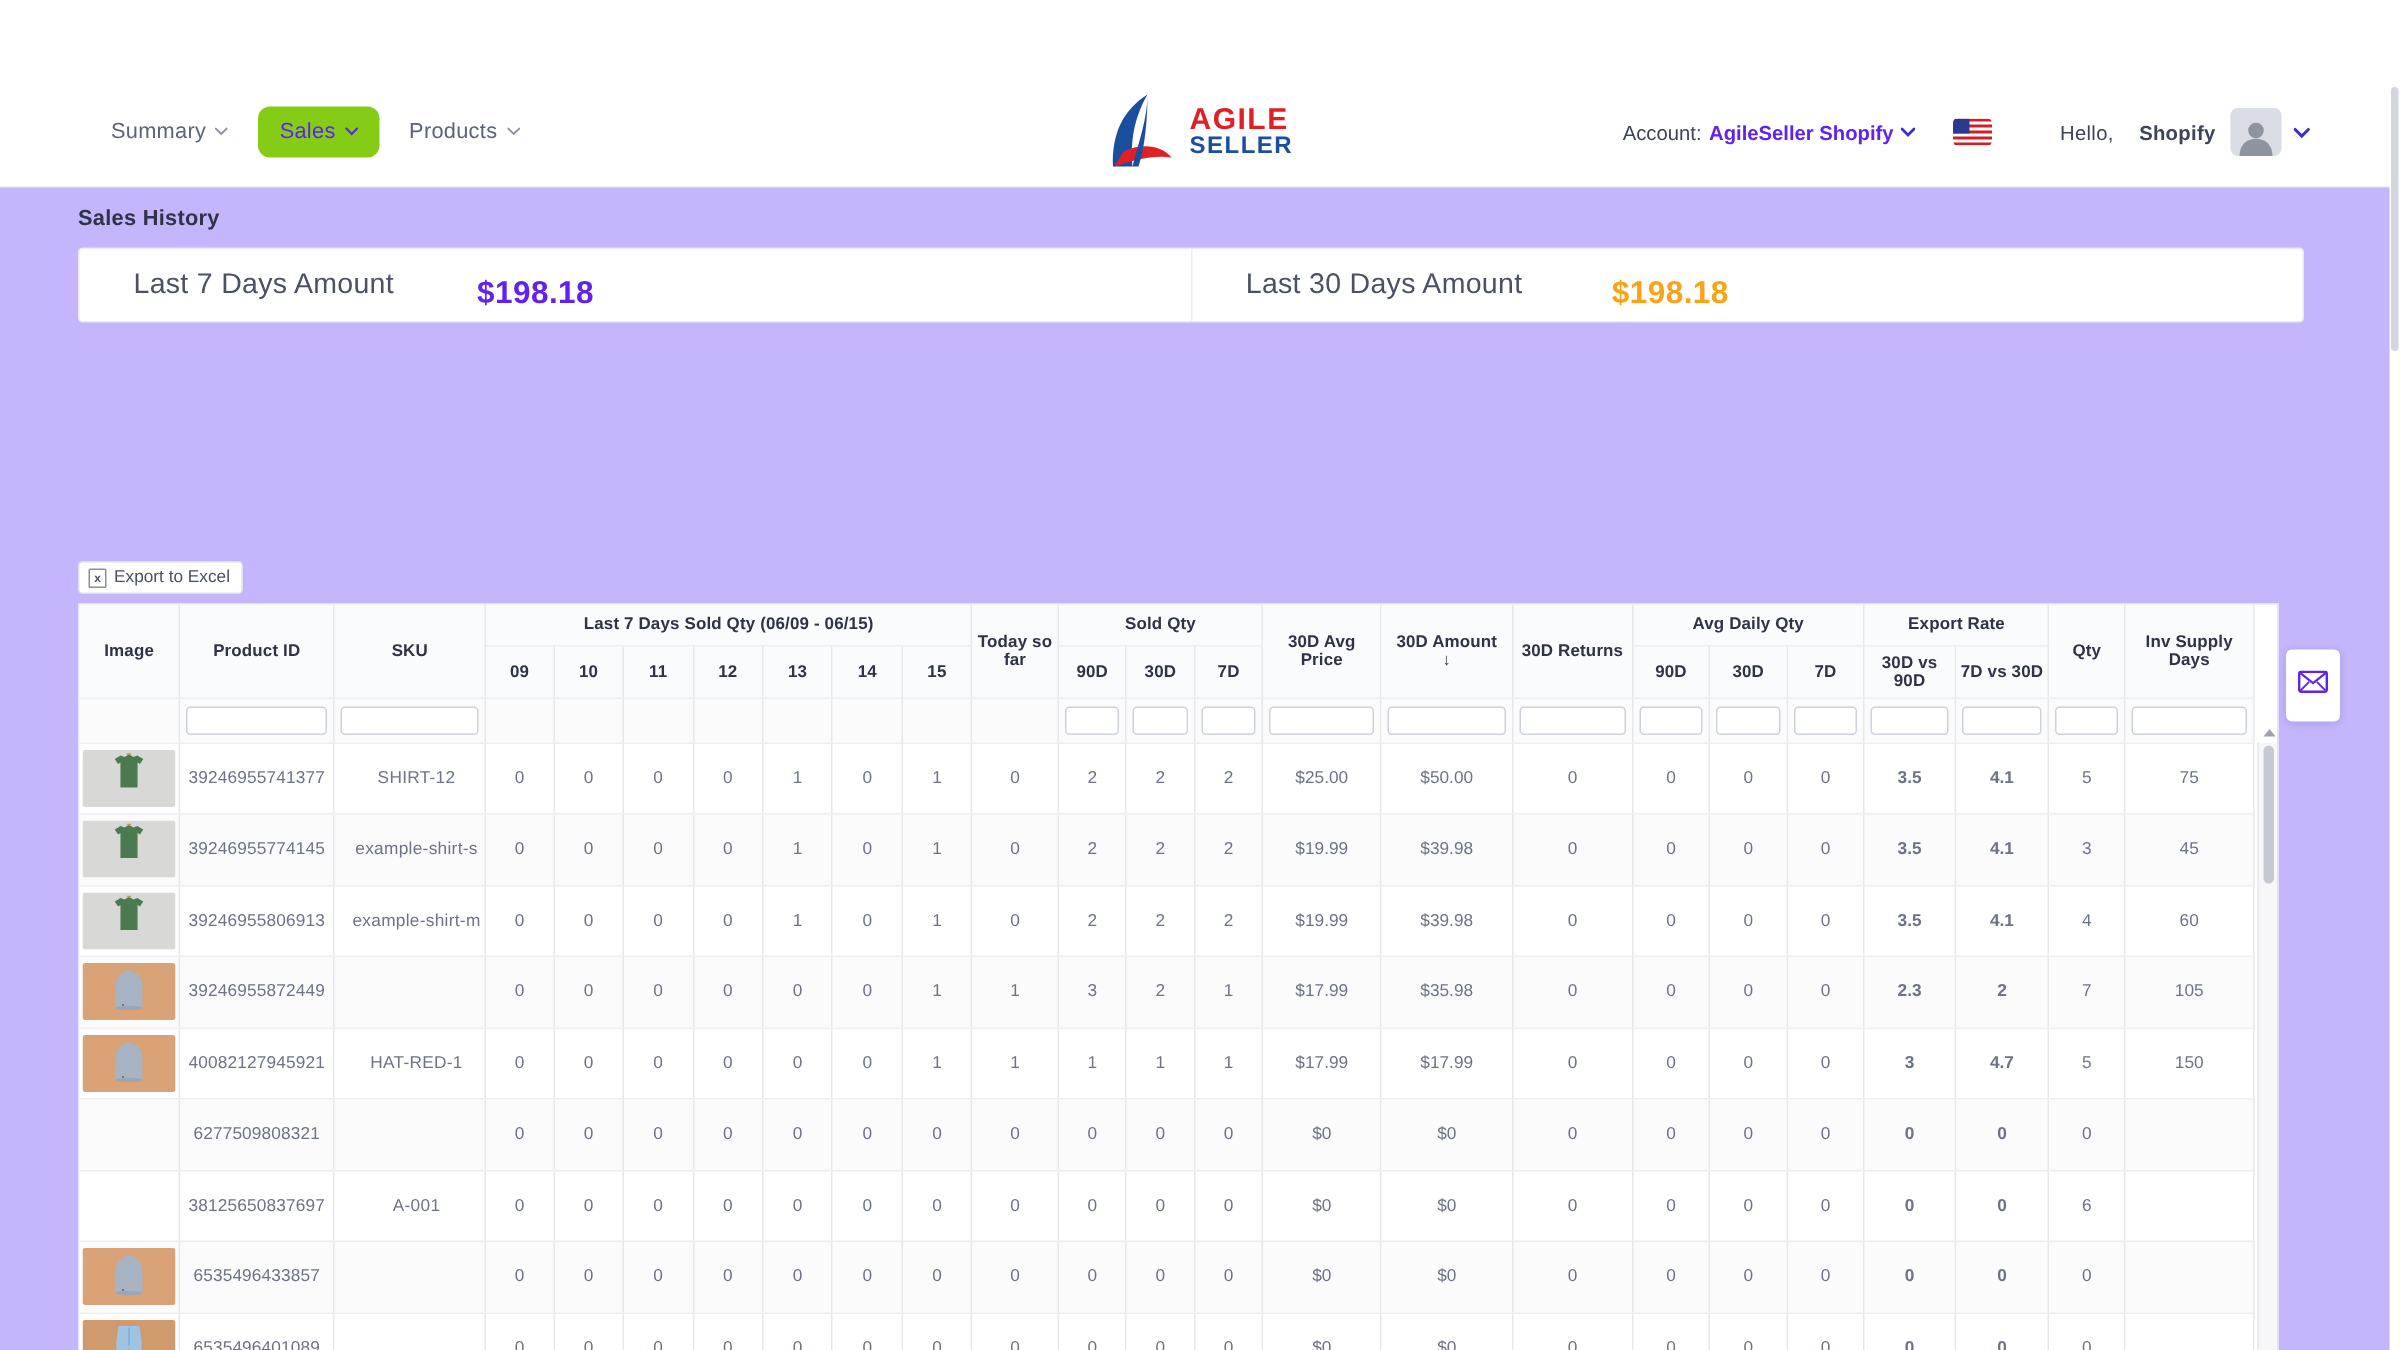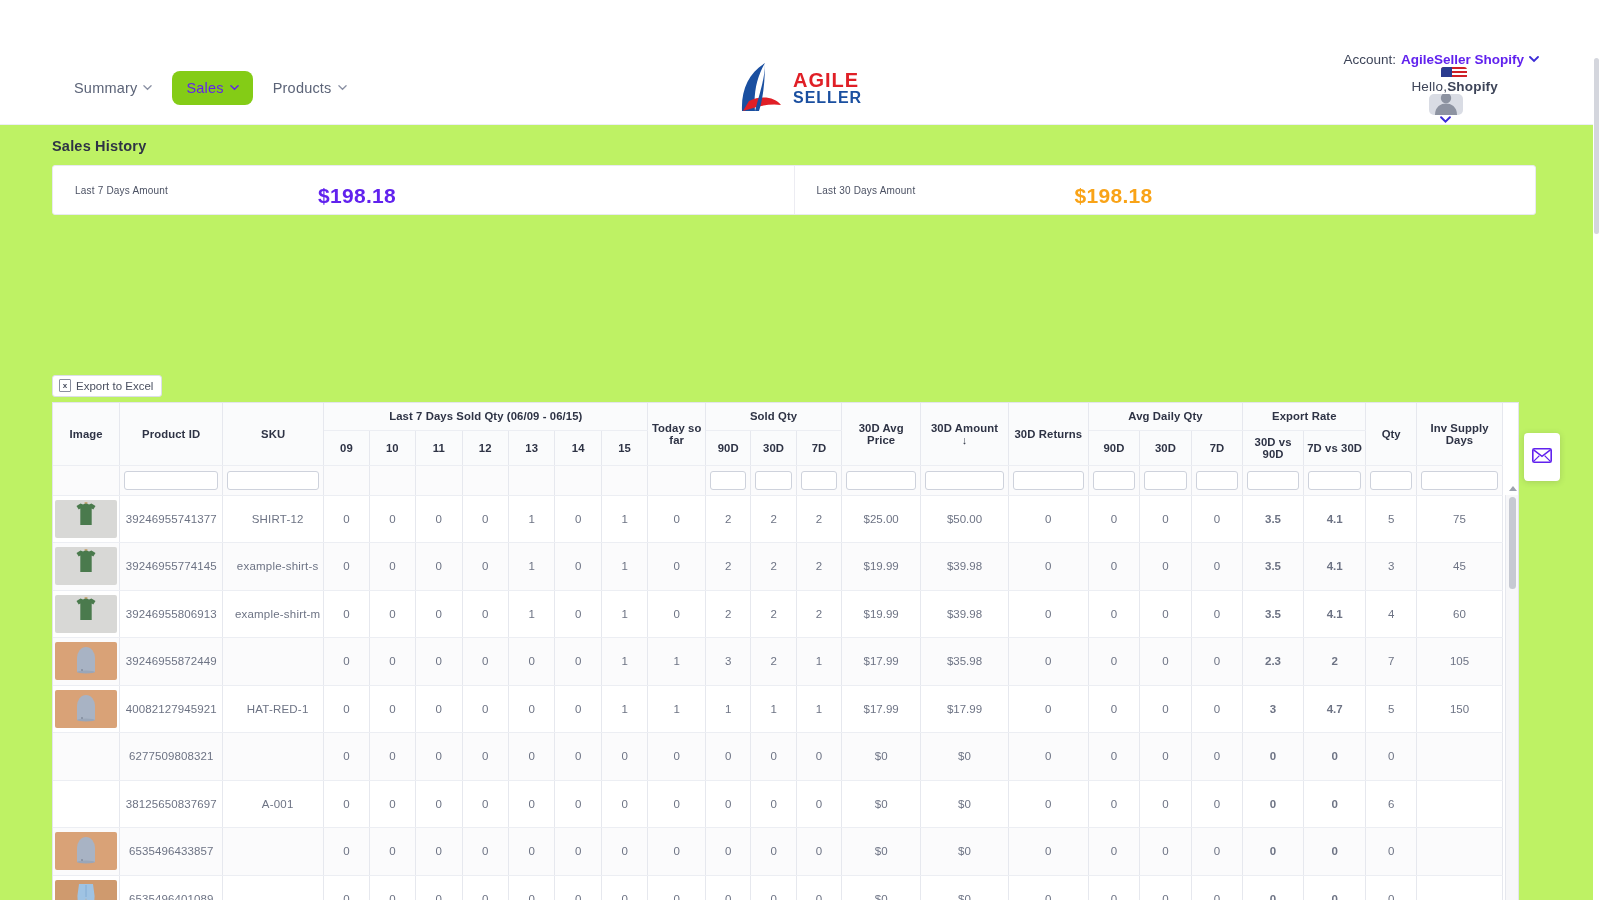--- a/index.html
+++ b/index.html
@@ -30,38 +30,38 @@
     position:absolute; left:735px; top:8px; width:140px; height:56px;
     display:flex; align-items:center; gap:6px;
   }
   .logo-mark { width:52px; height:54px; }
   .logo-text { line-height:1.0; }
   .logo-agile { font-size:20px; font-weight:700; color:#e01f26; letter-spacing:1px; }
   .logo-seller { font-size:16px; font-weight:700; color:#1a4fa0; letter-spacing:1px; }
 
   .nav-right {
     position:absolute; right:62px; top:0; height:72px;
-    display:flex; align-items:center; gap:0px;flex-direction:column;
+    display:flex; align-items:center; gap:0px;
   }
   .account-box { font-size:13.5px; color:#3d4458; display:flex; align-items:center; gap:5px; }
   .account-box b { color:#6122ee; font-weight:700; }
   .flag { width:26px; height:18px; margin-left:26px; border-radius:3px; overflow:hidden; display:block; }
   .hello { font-size:13.5px; color:#3d4458; margin-left:28px; letter-spacing:.2px;}
-  .hello span { font-weight:700; margin-left:0; }
+  .hello span { font-weight:700; margin-left:17px; }
   .avatar {
     width:34px; height:32px; background:#d9dce4; border-radius:5px;
     margin-left:10px; display:flex; align-items:flex-end; justify-content:center; overflow:hidden;
   }
   .avatar svg{ display:block; }
   .avatar-caret { margin-left:8px; }
 
   
   .page {
     position:absolute; left:0; top:124px; width:1600px; height:776px;
-    background:#bef264; border-top:1px solid #eceef4;padding-left:48px;
+    background:#c4b5fd; border-top:1px solid #eceef4;padding-left:48px;
   }
   .page-title {
     position:absolute; left:52px; top:13px;
     font-size:14.5px; font-weight:700; color:#2e3345; letter-spacing:.2px;
   }
 
   .card {
     position:absolute; left:52px; top:40px; width:1484px;
     background:#ffffff; border:1px solid #e8eaf0; border-radius:3px;
   }
@@ -75,21 +75,21 @@
     content:""; position:absolute; left:8px; right:8px; bottom:0; height:3px; background:#f020d0; border-radius:2px;
   }
   .store-tab-label { font-size:12.5px; font-weight:700; color:#f020d0; letter-spacing:.4px;}
 
   .kpis { display:flex; height:48px; }
   .kpi {
     flex:1; display:flex; align-items:center; border-right:1px solid #ececf2;
     padding-left:22px; position:relative;
   }
   .kpi:last-child{ border-right:none; }
-  .kpi-label { font-size:10px; color:#4b5163; letter-spacing:.2px; }
+  .kpi-label { font-size:19px; color:#4b5163; letter-spacing:.2px;margin-left:14px; }
   .kpi-value { position:absolute; left:265px; font-size:21px; font-weight:700; letter-spacing:.3px;margin-top:12px; }
   .kpi:nth-child(2) .kpi-value{ left:280px; }
   .kpi:nth-child(3) .kpi-value{ left:260px; }
 
   .toolbar {
     position:absolute; left:52px; top:249px; width:1484px; height:26px;
   }
   .export-btn {
     display:inline-flex; align-items:center; gap:5px; height:22px;
     padding:0 8px 0 6px; background:#fff; border:1px solid #dcdfe7; border-radius:3px;

